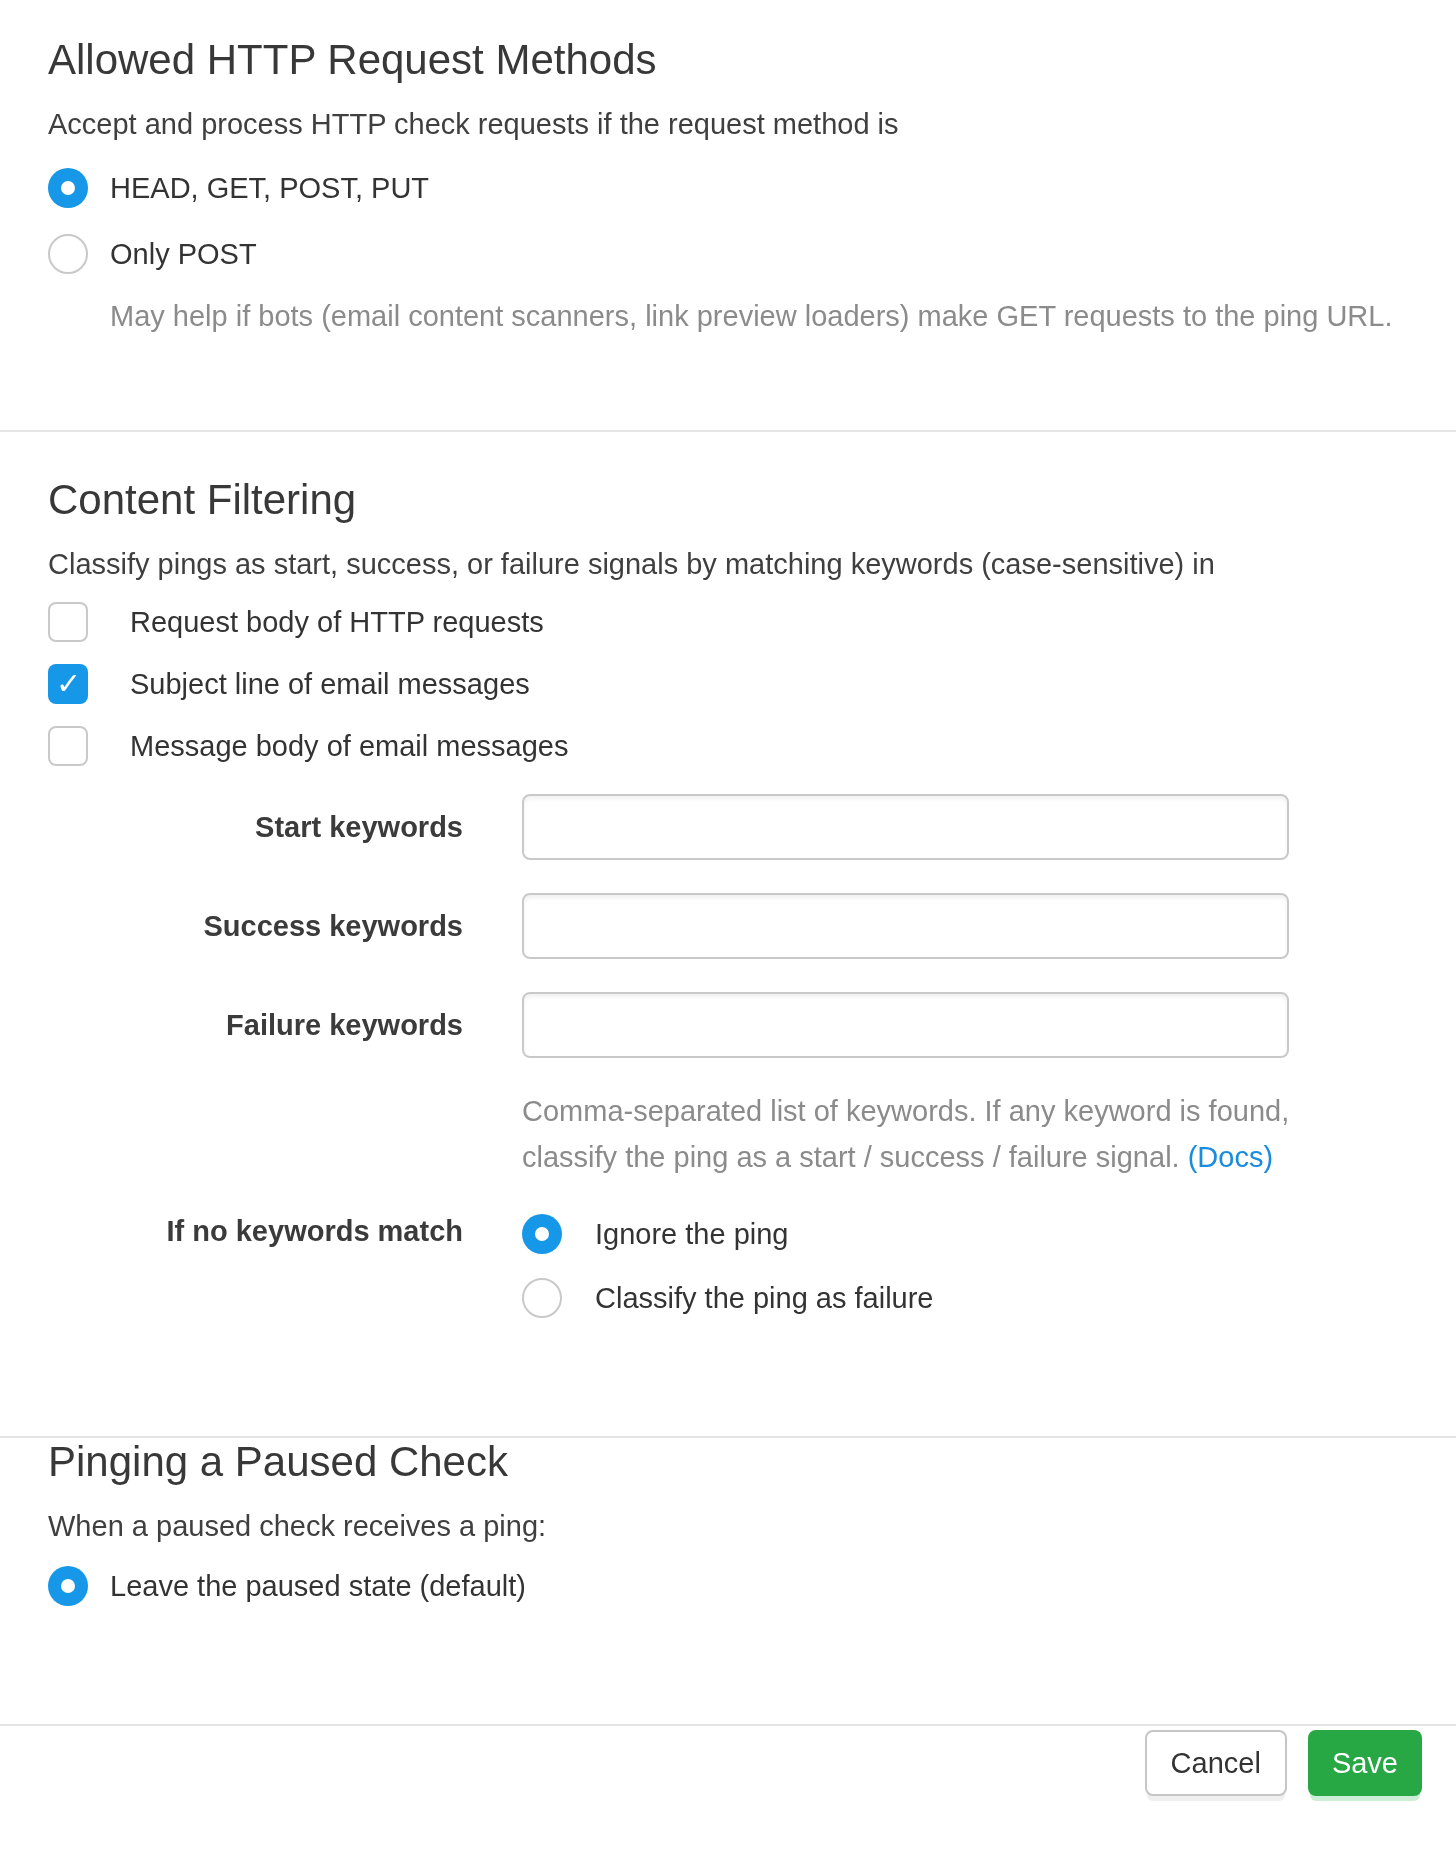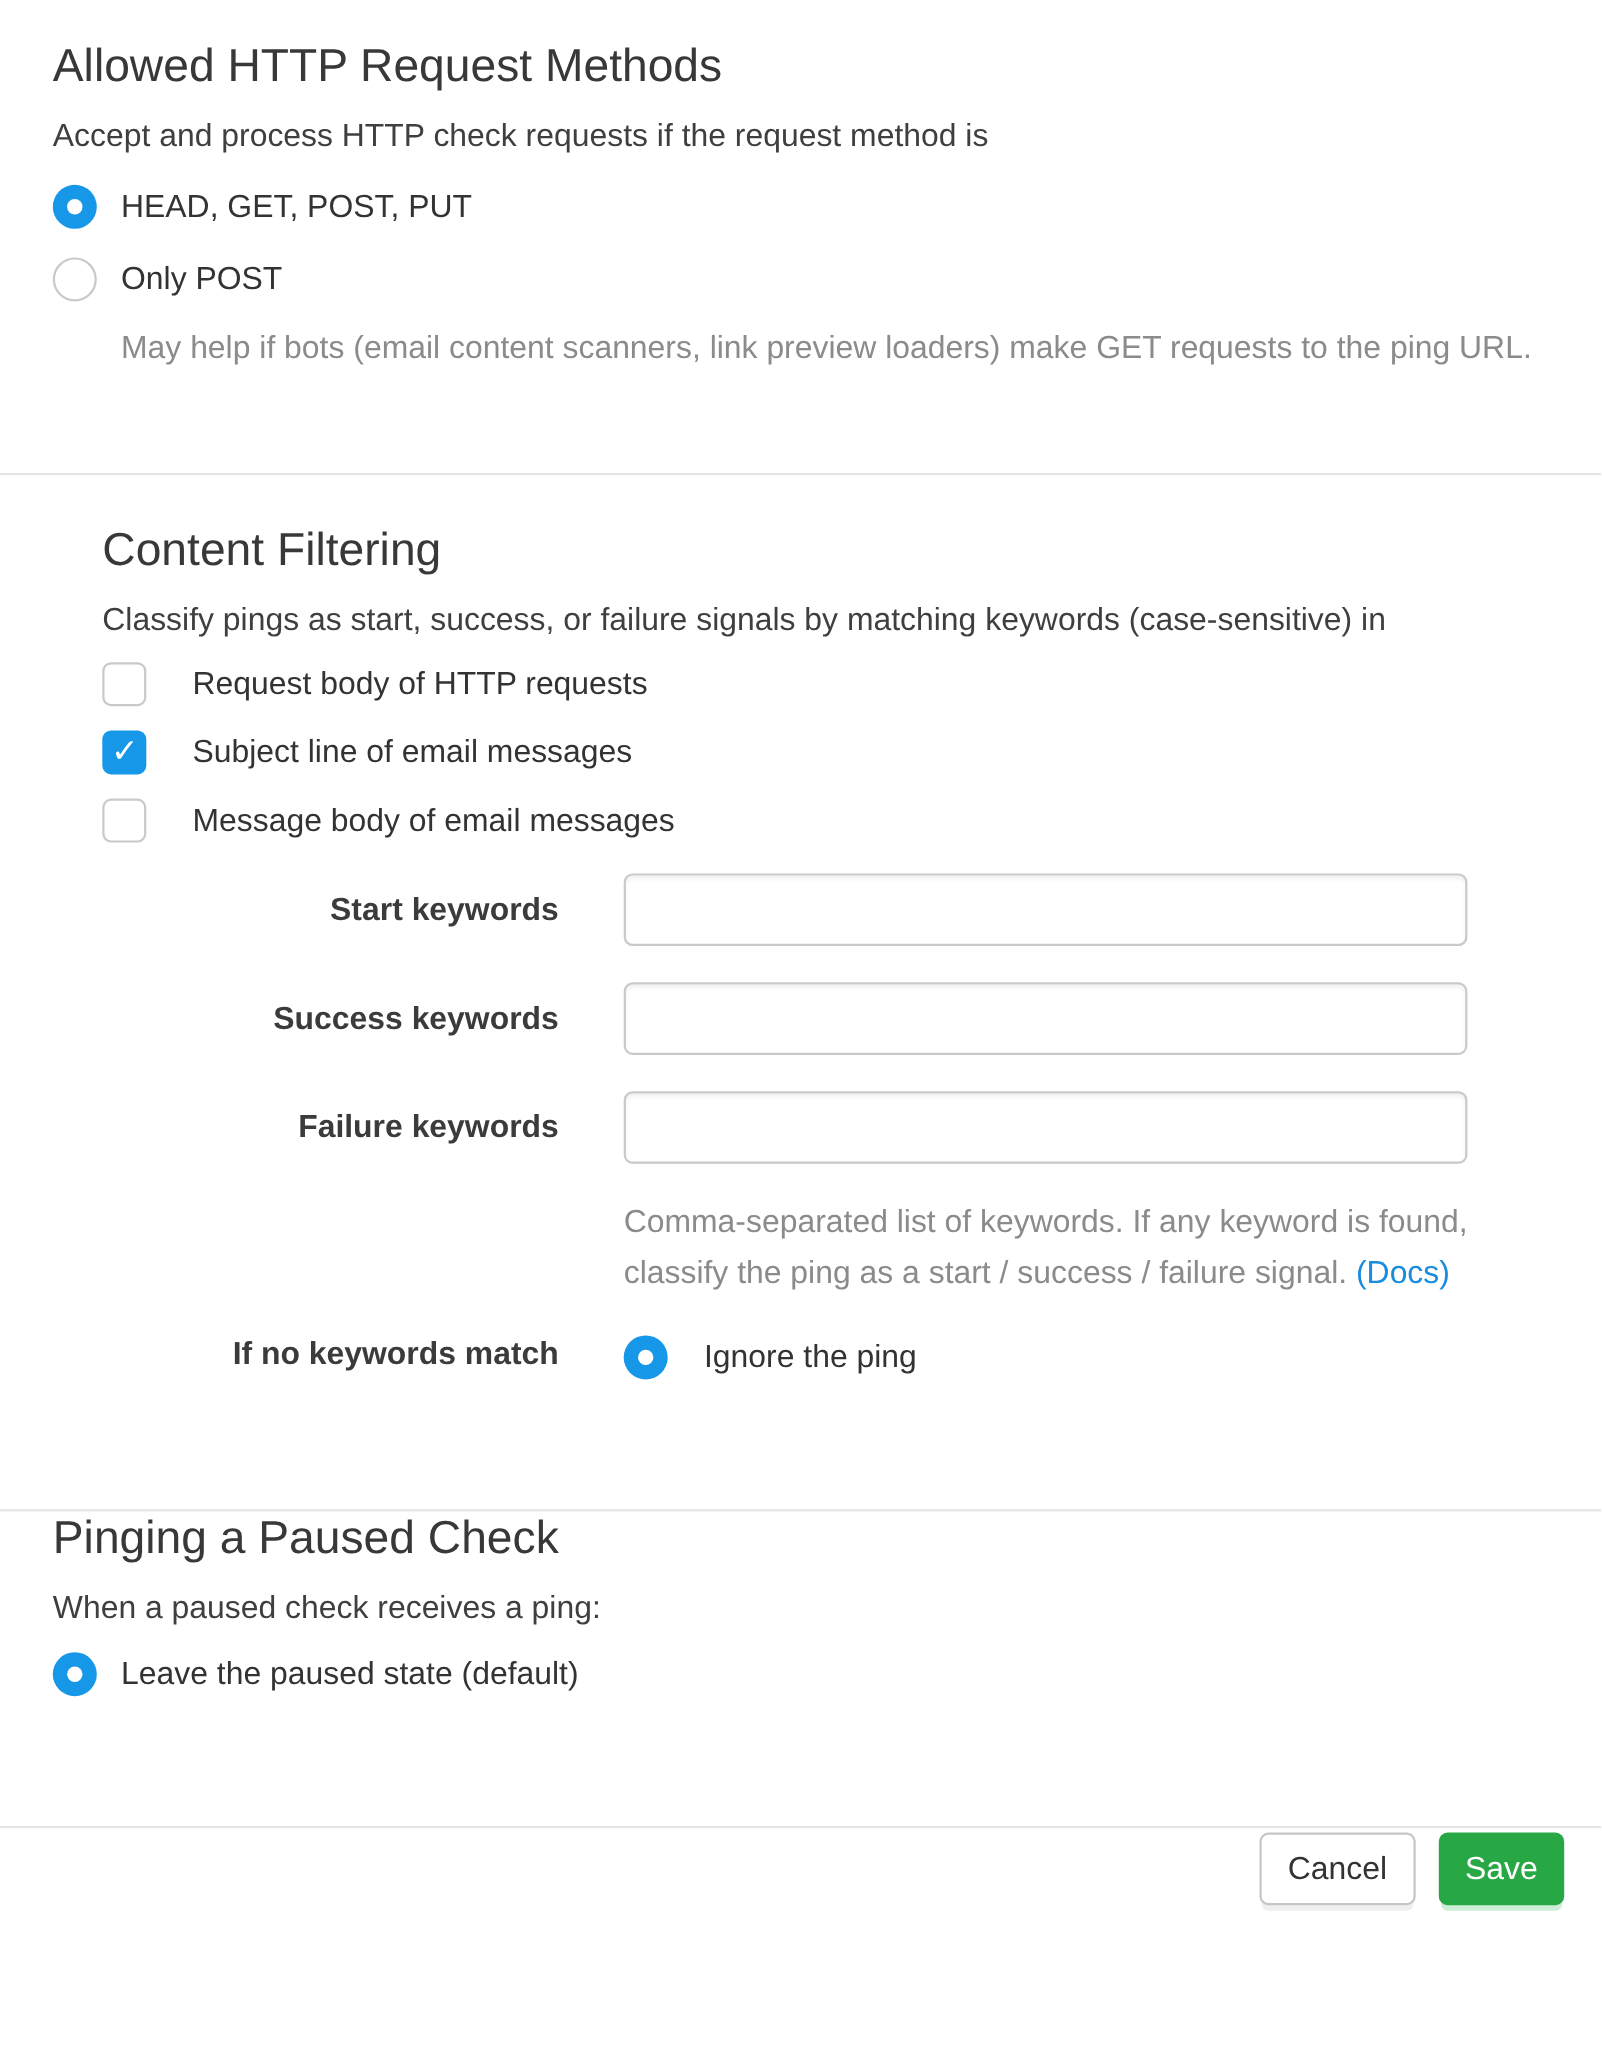--- a/index.html
+++ b/index.html
@@ -89,21 +89,21 @@
     font-size: 29px;
     line-height: 36px;
     color: #8b8b8b;
   }
 
   
   .sec-http { padding-top: 36px; padding-bottom: 96px; }
   .sec-http .help-text { margin: 18px 0 0 62px; }
 
   
-  .sec-filter { padding-top: 44px; padding-bottom: 96px; margin-left: 45px; }
+  .sec-filter { padding-top: 44px; padding-bottom: 96px; }
   .sec-filter .subtitle { margin-bottom: 18px; }
   .checkbox-group .opt-row { margin-bottom: 18px; gap: 20px; }
   .checkbox-group { margin-bottom: 26px; }
 
   .form-row {
     display: flex;
     align-items: center;
     margin-bottom: 33px;
   }
   .form-label-col {
@@ -253,20 +253,24 @@
       <a href="#">(Docs)</a>
     </div>
 
     <div class="no-match-row">
       <div class="form-label-col">If no keywords match</div>
       <div class="no-match-options">
         <div class="opt-row">
           <span class="radio checked"></span>
           <span class="opt-label">Ignore the ping</span>
         </div>
+        <div class="opt-row">
+          <span class="radio"></span>
+          <span class="opt-label">Classify the ping as failure</span>
+        </div>
       </div>
     </div>
   </div>
 
   <div class="divider"></div>
 
   <div class="section sec-paused">
     <h2 class="sec-title">Pinging a Paused Check</h2>
     <div class="subtitle">When a paused check receives a ping:</div>
 

